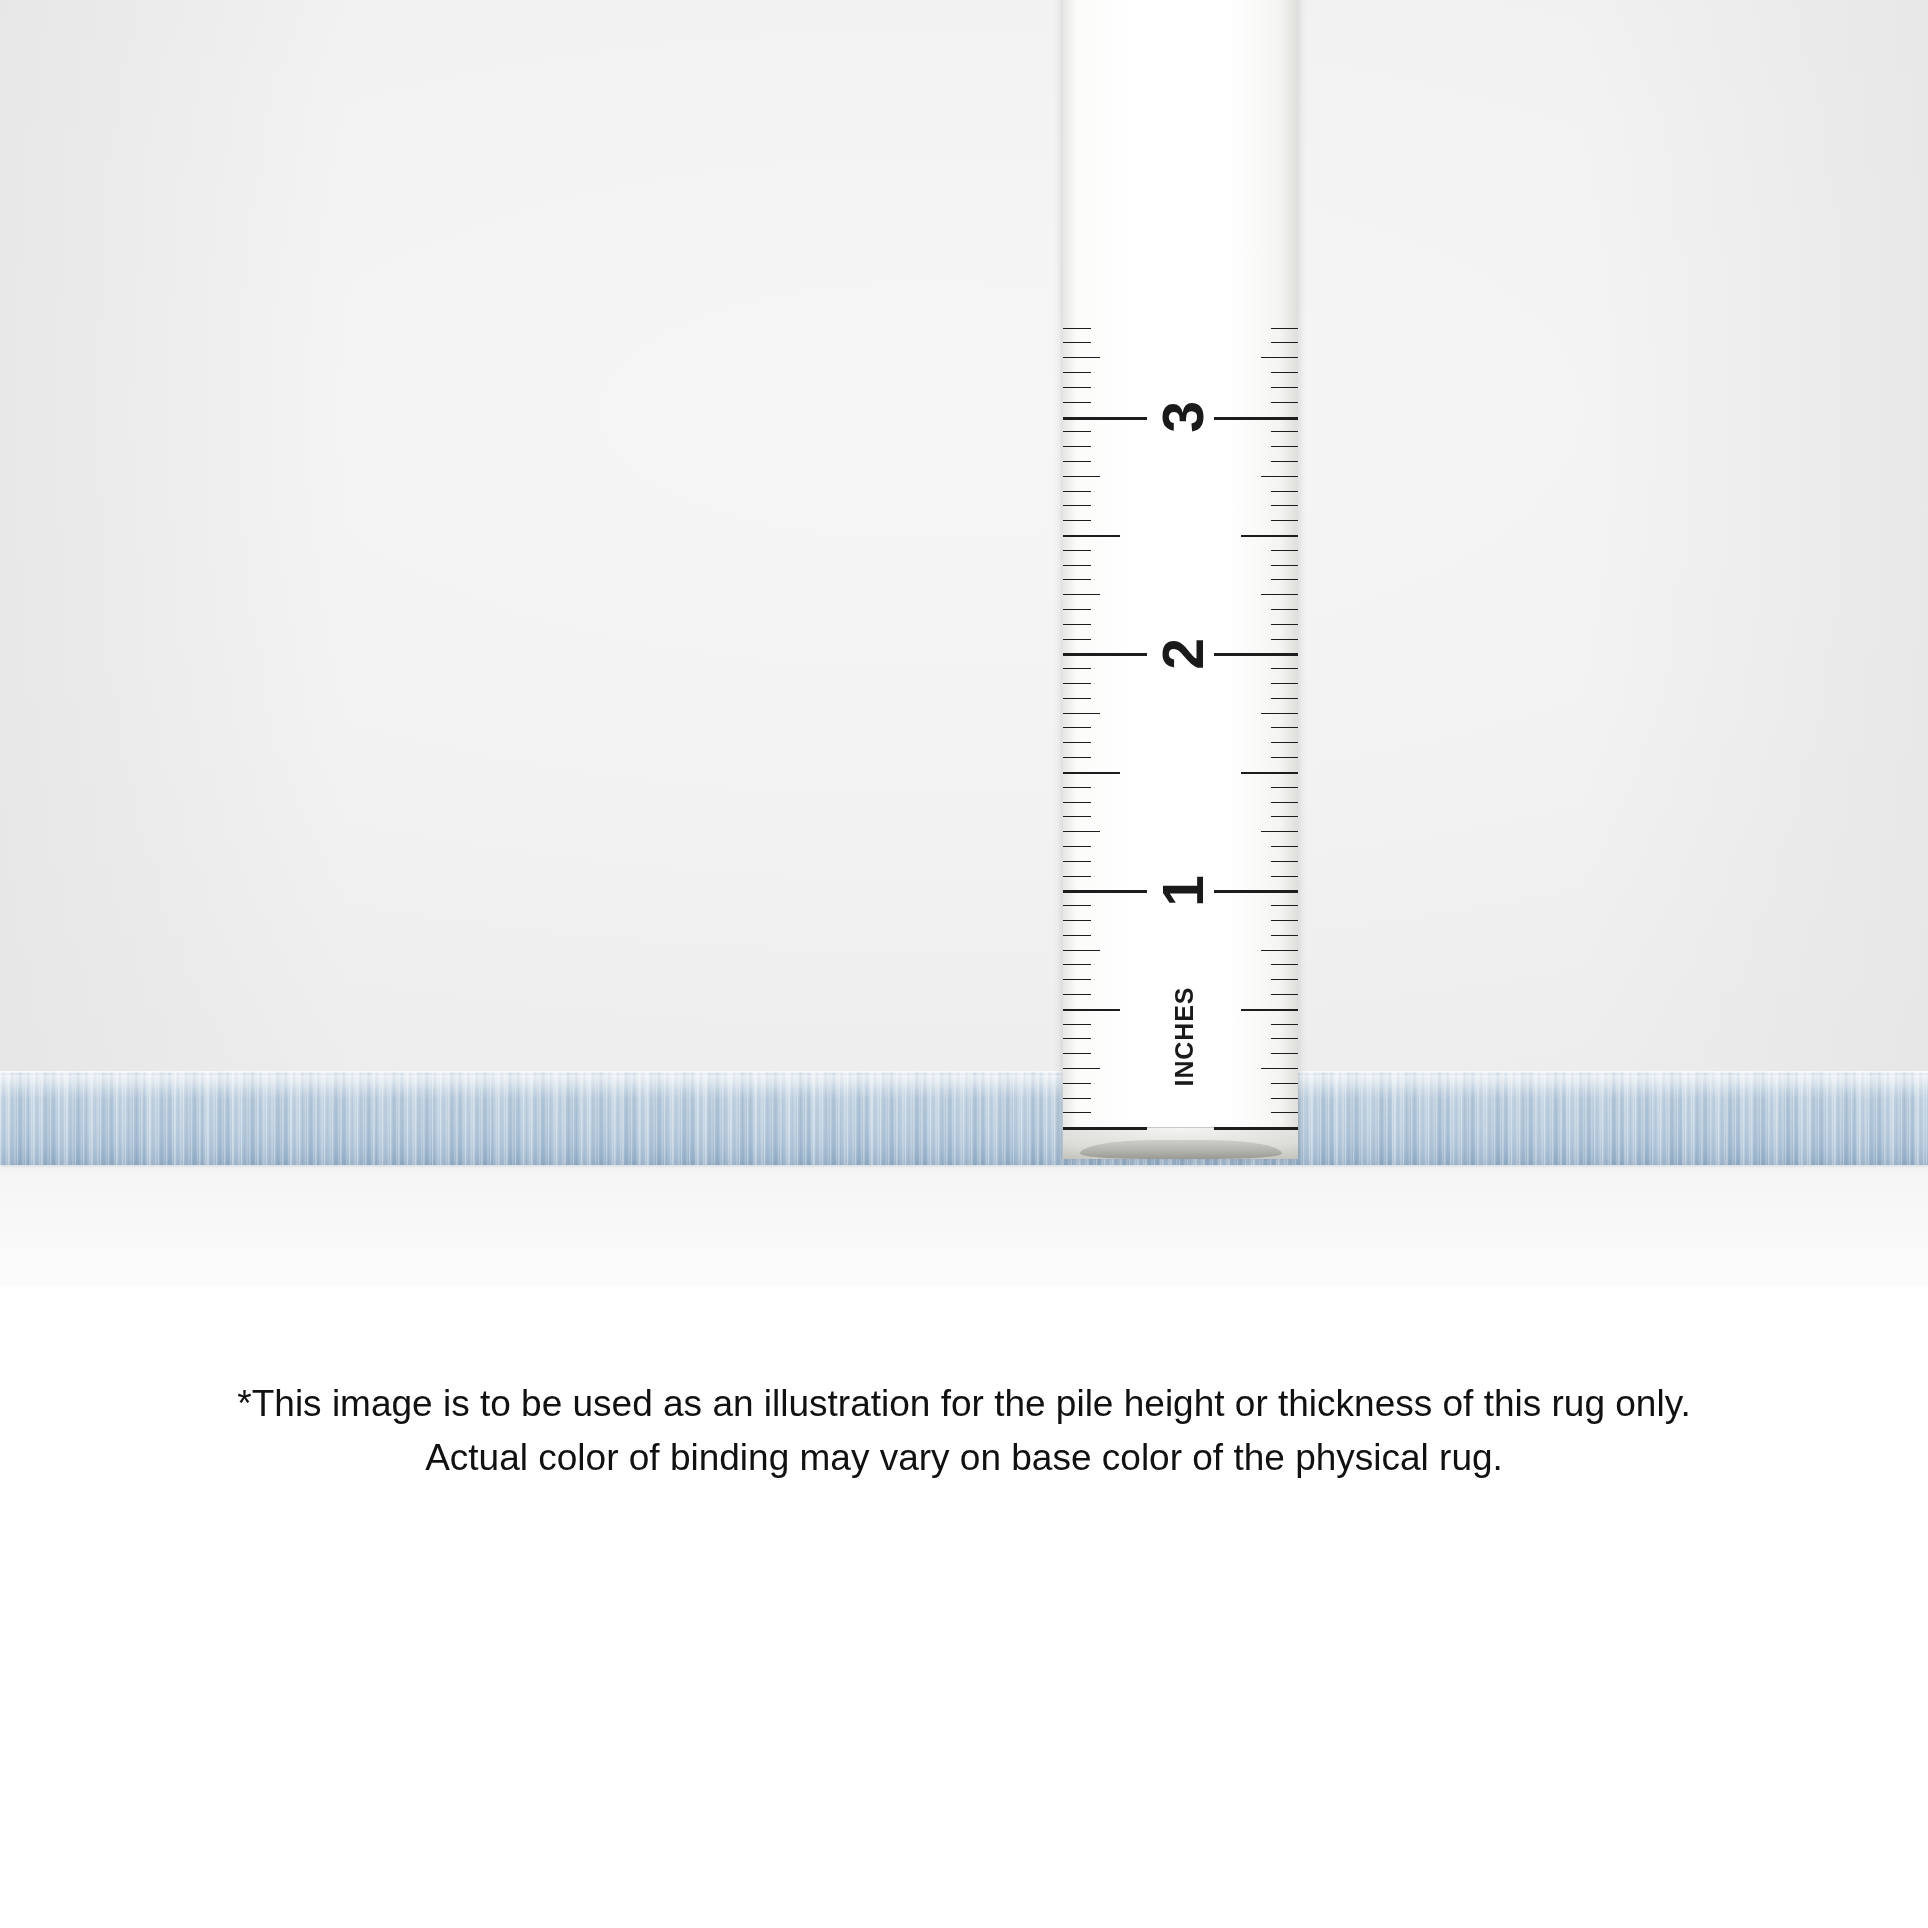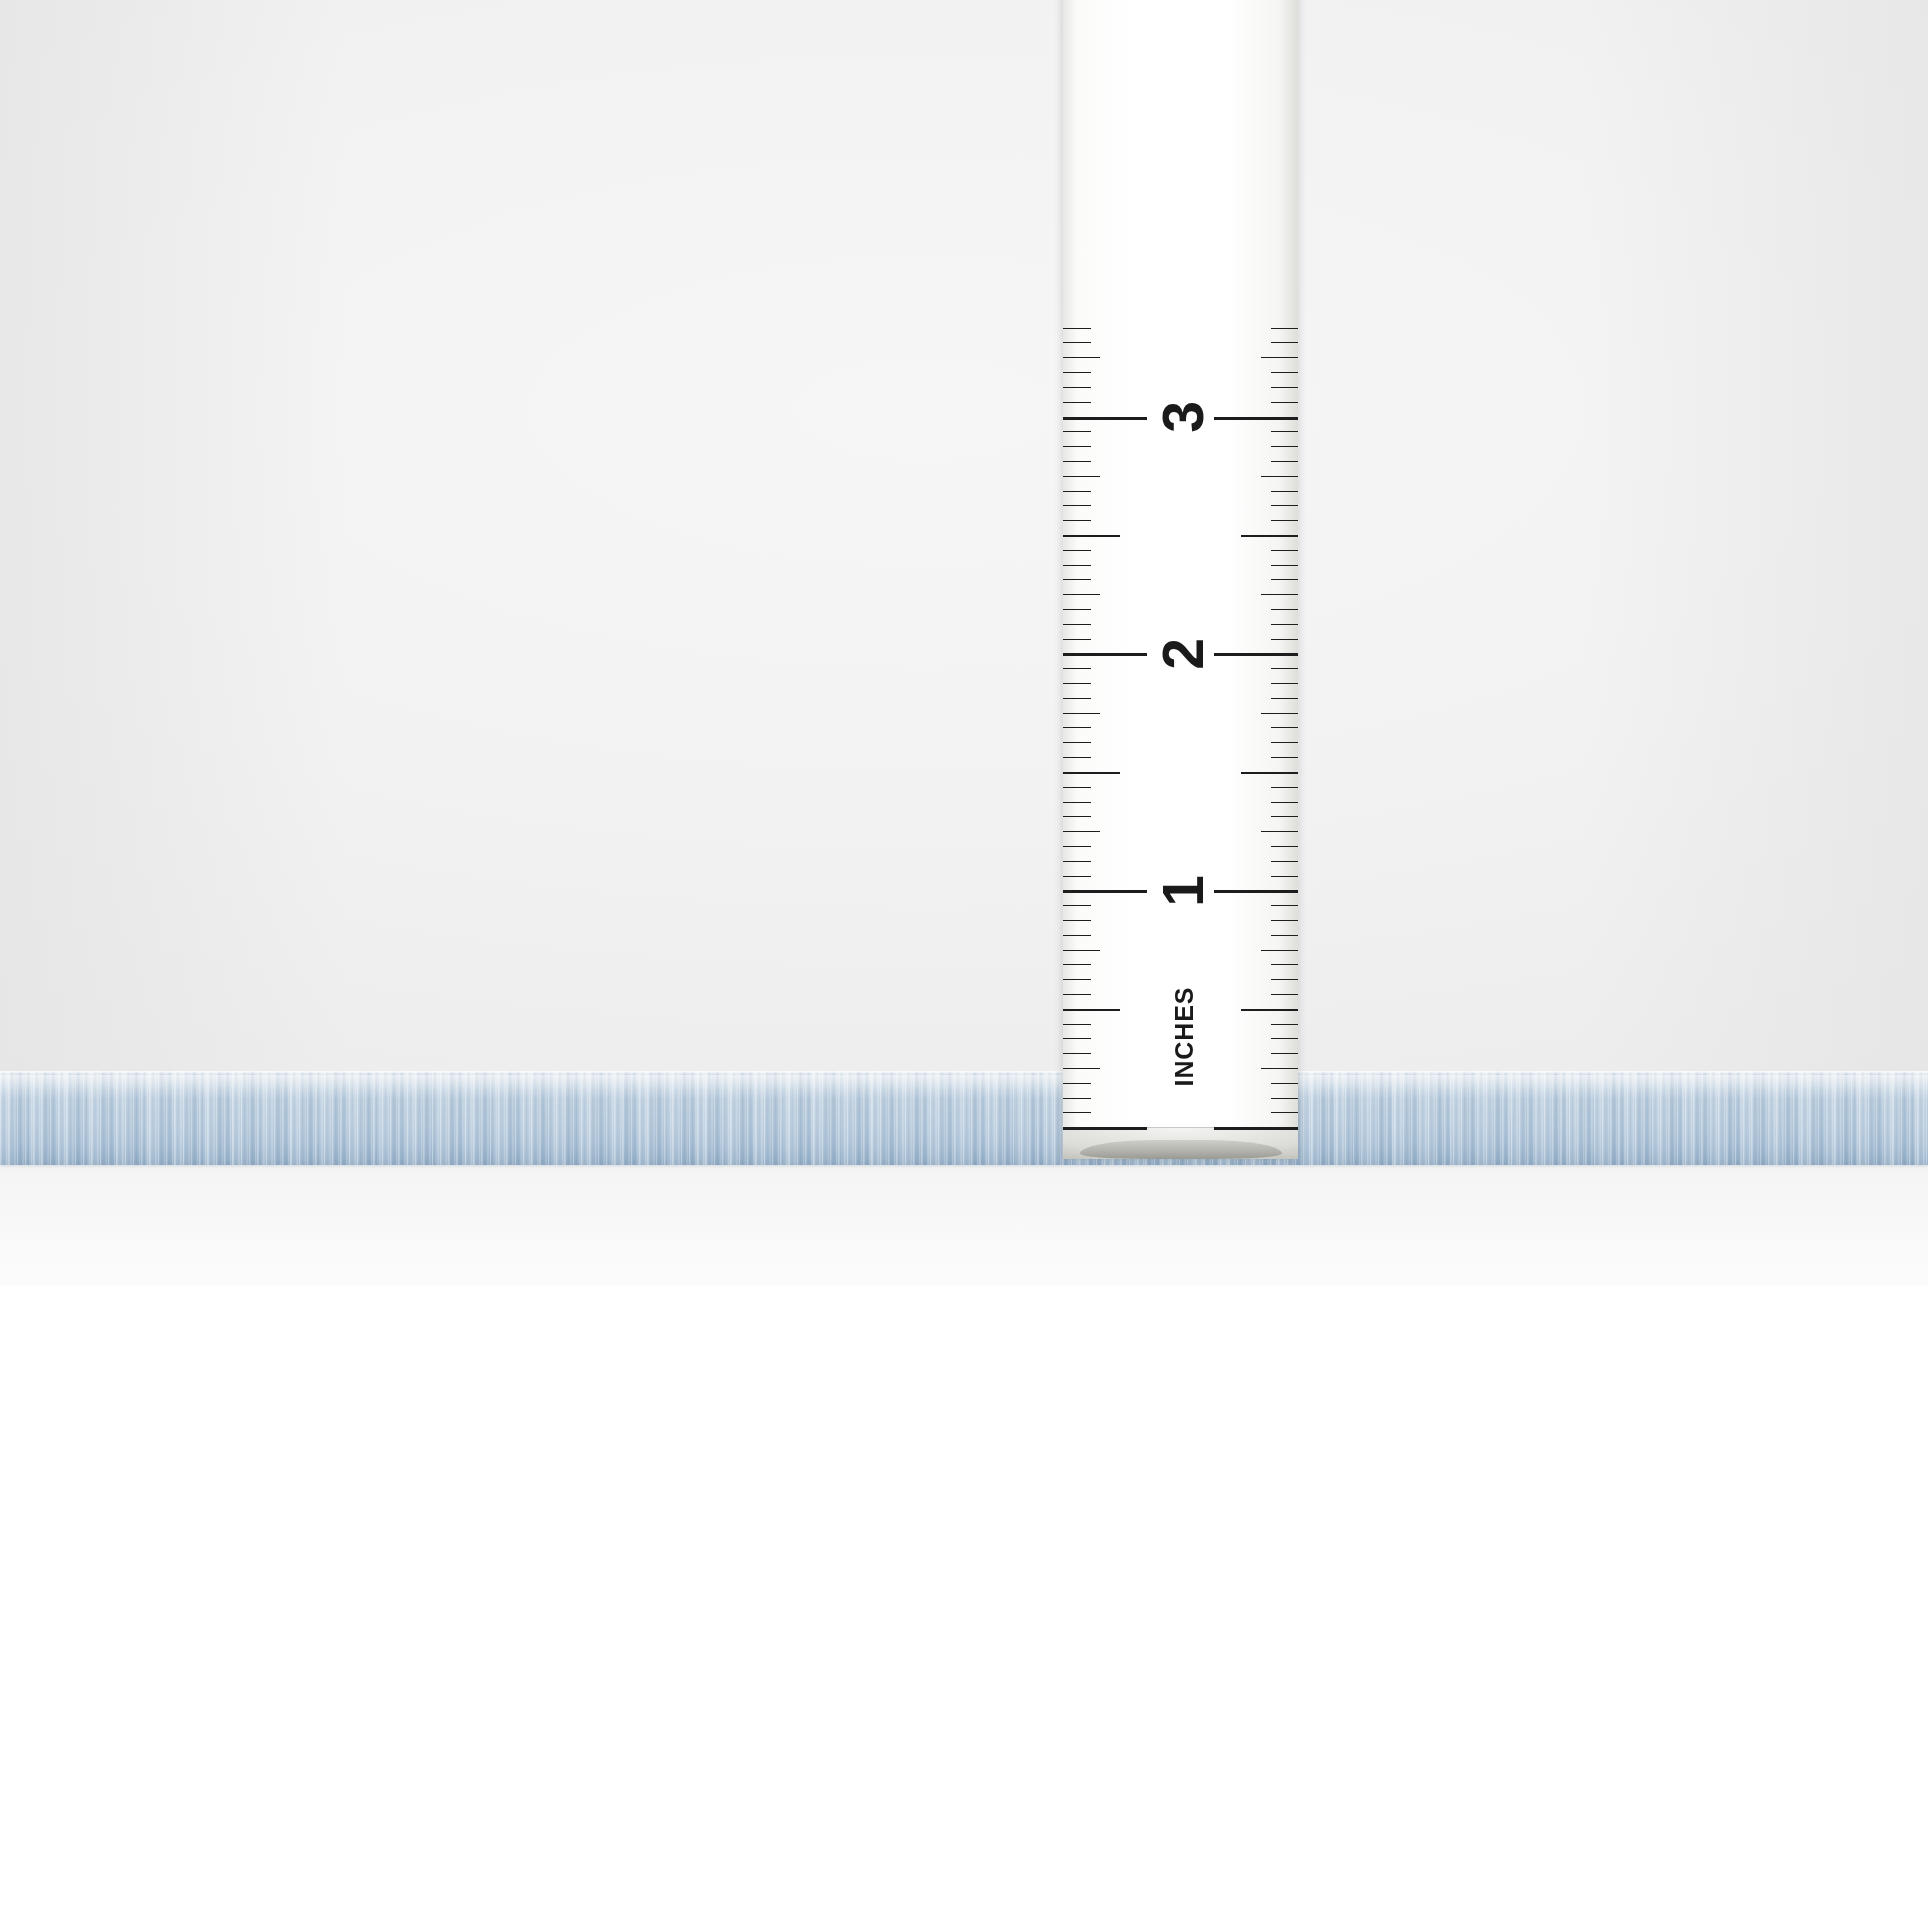--- a/index.html
+++ b/index.html
@@ -355,16 +355,18 @@
         <div class="tick short-r" style="width: 27.5px; top: 333px;"></div>
         <div class="ruler-num" style="top: 863px;">1</div>
         <div class="ruler-num" style="top: 626px;">2</div>
         <div class="ruler-num" style="top: 389px;">3</div>
         <div class="ruler-unit" style="top: 1027px;">INCHES</div>
       </div>
 
   </div>
 
   <div class="caption">
+    <span class="line">*This image is to be used as an illustration for the pile height or thickness of this rug only.</span>
+    <span class="line">Actual color of binding may vary on base color of the physical rug.</span>
   </div>
 
 </div>
 
 
 </body></html>

